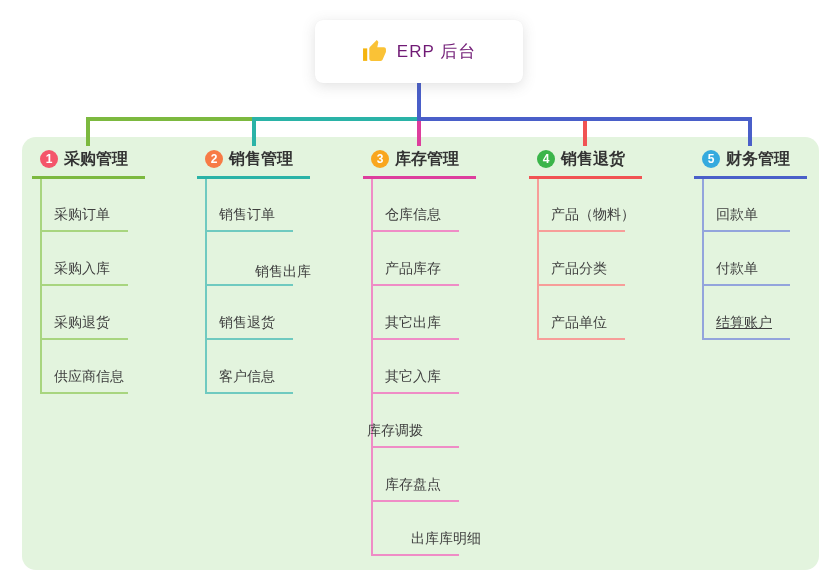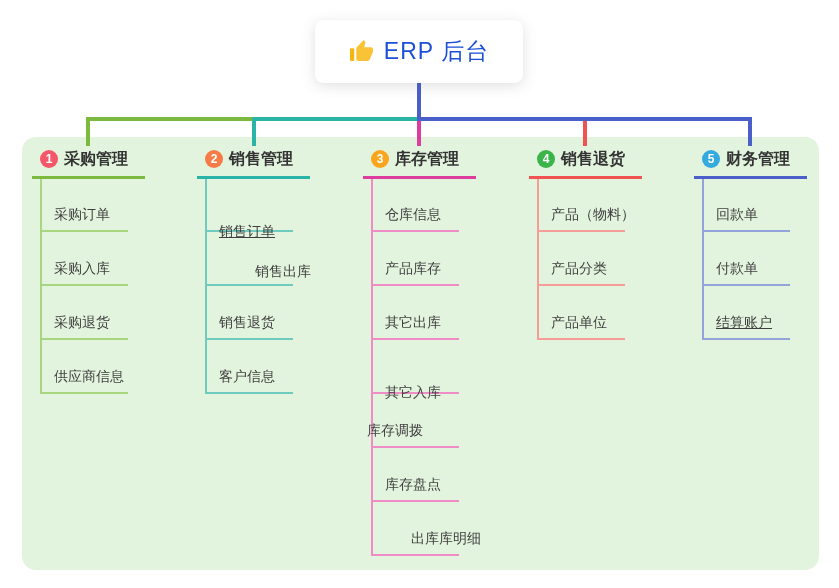--- a/index.html
+++ b/index.html
@@ -9,21 +9,21 @@
     overflow:hidden;
   }
   .abs{position:absolute;}
   .root-node{
     left:315px;top:20px;width:208px;height:63px;
     background:#ffffff;border-radius:8px;
     box-shadow:0 3px 14px rgba(90,90,90,.18), 0 0 1px rgba(0,0,0,.06);
     display:flex;align-items:center;justify-content:center;gap:10px;
     z-index:5;
   }
-  .root-title{font-size:23px;font-weight:500;color:#1d4ed8;letter-spacing:1px;}
+  .root-title{font-size:17px;font-weight:500;color:#701a75;letter-spacing:1px;}
   .thumb-icon{display:flex;align-items:center;}
   .panel{
     left:22px;top:137px;width:797px;height:433px;
     background:#e3f4de;border-radius:14px;z-index:0;
   }
   .line{position:absolute;z-index:2;}
   .branch-header{
     position:absolute;display:flex;align-items:center;gap:6px;z-index:3;height:20px;
   }
   .badge{
@@ -76,41 +76,41 @@
     <div class="leaf-label" style="left: 54px; top: 314px;">采购退货</div>
     <div class="line" style="left: 40px; top: 338px; width: 88px; height: 2px; background: rgb(168, 213, 127);"></div>
     <div class="leaf-label" style="left: 54px; top: 368px; text-align: right;">供应商信息</div>
     <div class="line" style="left: 40px; top: 392px; width: 88px; height: 2px; background: rgb(168, 213, 127);"></div>
     <div class="branch-header" style="left: 205px; top: 149px;">
       <div class="badge" style="background: rgb(247, 123, 70);">2</div>
       <span class="branch-label">销售管理</span>
     </div>
     <div class="line" style="left: 197px; top: 176px; width: 113px; height: 3px; background: rgb(42, 179, 167);"></div>
     <div class="line" style="left: 205px; top: 179px; width: 2px; height: 215px; background: rgb(111, 202, 192);"></div>
-    <div class="leaf-label" style="left: 219px; top: 223px; text-decoration: underline;">销售订单</div>
+    <div class="leaf-label" style="left: 219px; top: 206px;">销售订单</div>
     <div class="line" style="left: 205px; top: 230px; width: 88px; height: 2px; background: rgb(111, 202, 192);"></div>
     <div class="leaf-label" style="left: 219px; top: 263px; margin-left: 36px;">销售出库</div>
     <div class="line" style="left: 205px; top: 284px; width: 88px; height: 2px; background: rgb(111, 202, 192);"></div>
     <div class="leaf-label" style="left: 219px; top: 314px;">销售退货</div>
     <div class="line" style="left: 205px; top: 338px; width: 88px; height: 2px; background: rgb(111, 202, 192);"></div>
     <div class="leaf-label" style="left: 219px; top: 368px;">客户信息</div>
     <div class="line" style="left: 205px; top: 392px; width: 88px; height: 2px; background: rgb(111, 202, 192);"></div>
     <div class="branch-header" style="left: 371px; top: 149px;">
       <div class="badge" style="background: rgb(249, 166, 30);">3</div>
       <span class="branch-label">库存管理</span>
     </div>
     <div class="line" style="left: 363px; top: 176px; width: 113px; height: 3px; background: rgb(221, 62, 157);"></div>
     <div class="line" style="left: 371px; top: 179px; width: 2px; height: 377px; background: rgb(239, 140, 198);"></div>
     <div class="leaf-label" style="left: 385px; top: 206px;">仓库信息</div>
     <div class="line" style="left: 371px; top: 230px; width: 88px; height: 2px; background: rgb(239, 140, 198);"></div>
     <div class="leaf-label" style="left: 385px; top: 260px;">产品库存</div>
     <div class="line" style="left: 371px; top: 284px; width: 88px; height: 2px; background: rgb(239, 140, 198);"></div>
     <div class="leaf-label" style="left: 385px; top: 314px;">其它出库</div>
     <div class="line" style="left: 371px; top: 338px; width: 88px; height: 2px; background: rgb(239, 140, 198);"></div>
-    <div class="leaf-label" style="left: 385px; top: 384px;">其它入库</div>
+    <div class="leaf-label" style="left: 385px; top: 368px;">其它入库</div>
     <div class="line" style="left: 371px; top: 392px; width: 88px; height: 2px; background: rgb(239, 140, 198);"></div>
     <div class="leaf-label" style="left: 367px; top: 422px;">库存调拨</div>
     <div class="line" style="left: 371px; top: 446px; width: 88px; height: 2px; background: rgb(239, 140, 198);"></div>
     <div class="leaf-label" style="left: 385px; top: 476px;">库存盘点</div>
     <div class="line" style="left: 371px; top: 500px; width: 88px; height: 2px; background: rgb(239, 140, 198);"></div>
     <div class="leaf-label" style="left: 385px; top: 530px; margin-left: 26px;">出库库明细</div>
     <div class="line" style="left: 371px; top: 554px; width: 88px; height: 2px; background: rgb(239, 140, 198);"></div>
     <div class="branch-header" style="left: 537px; top: 149px;">
       <div class="badge" style="background: rgb(59, 181, 74);">4</div>
       <span class="branch-label">销售退货</span>

